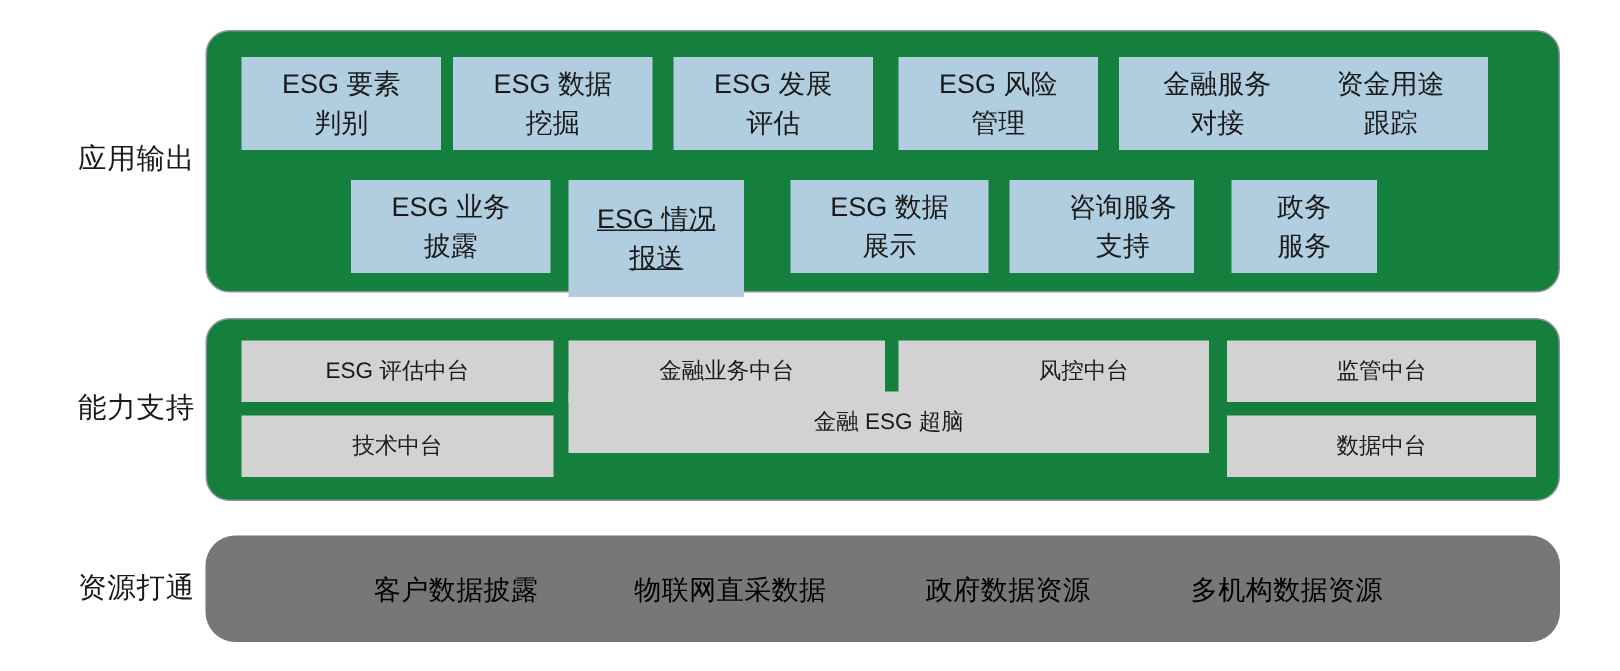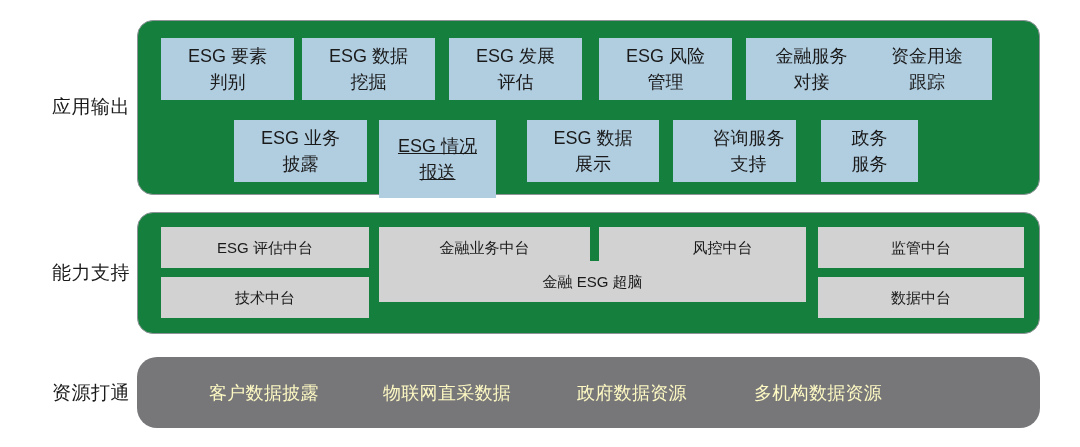--- a/index.html
+++ b/index.html
@@ -81,22 +81,22 @@
     background: #77777a;
     border-radius: 20px;
     box-sizing: border-box;
   }
   .res-item {
     position: absolute;
     top: 0;
     height: 71px;
     display: flex;
     align-items: center;
-    justify-content: flex-start;
-    color: #fef9c3;
+    justify-content: flex-end;
+    color: #000000;
     font-size: 18px;
     letter-spacing: 0.3px;
     white-space: nowrap;
   }
 </style>
 </head>
 <body>
 
 <div id="canvas">
 

